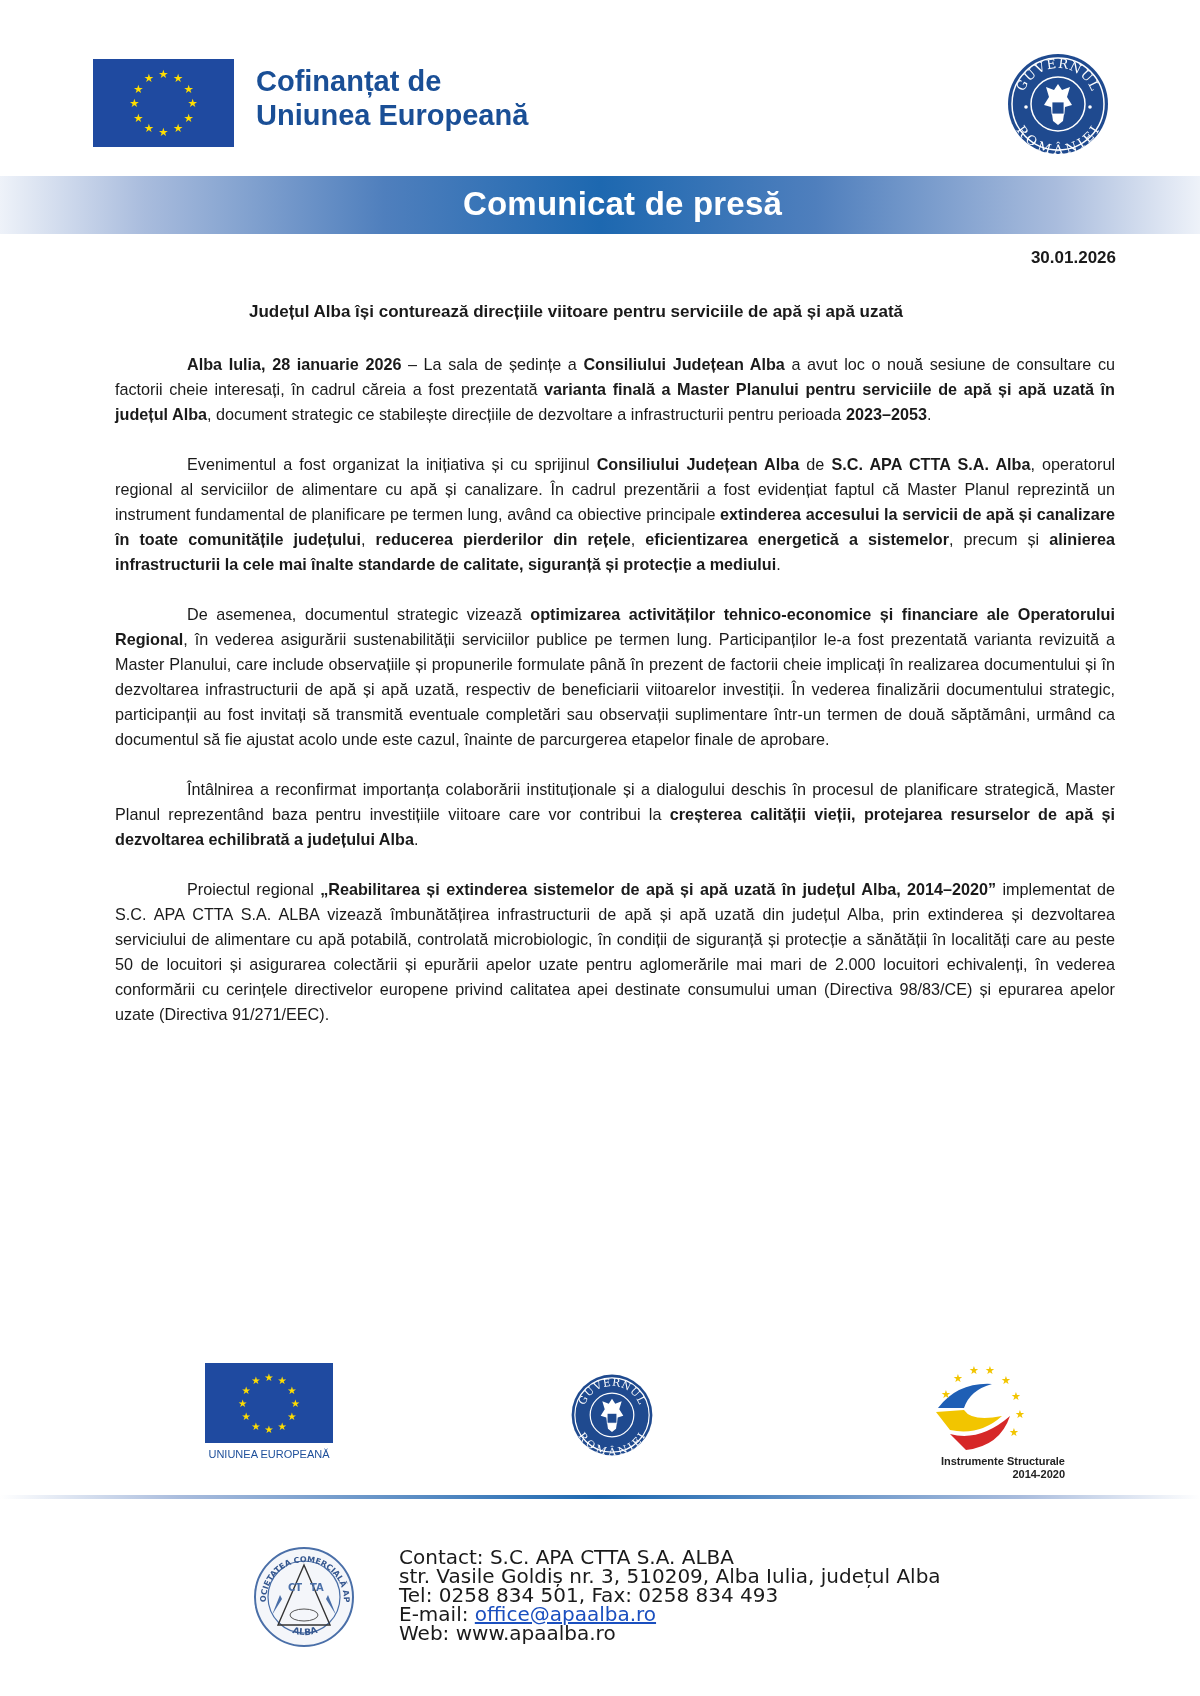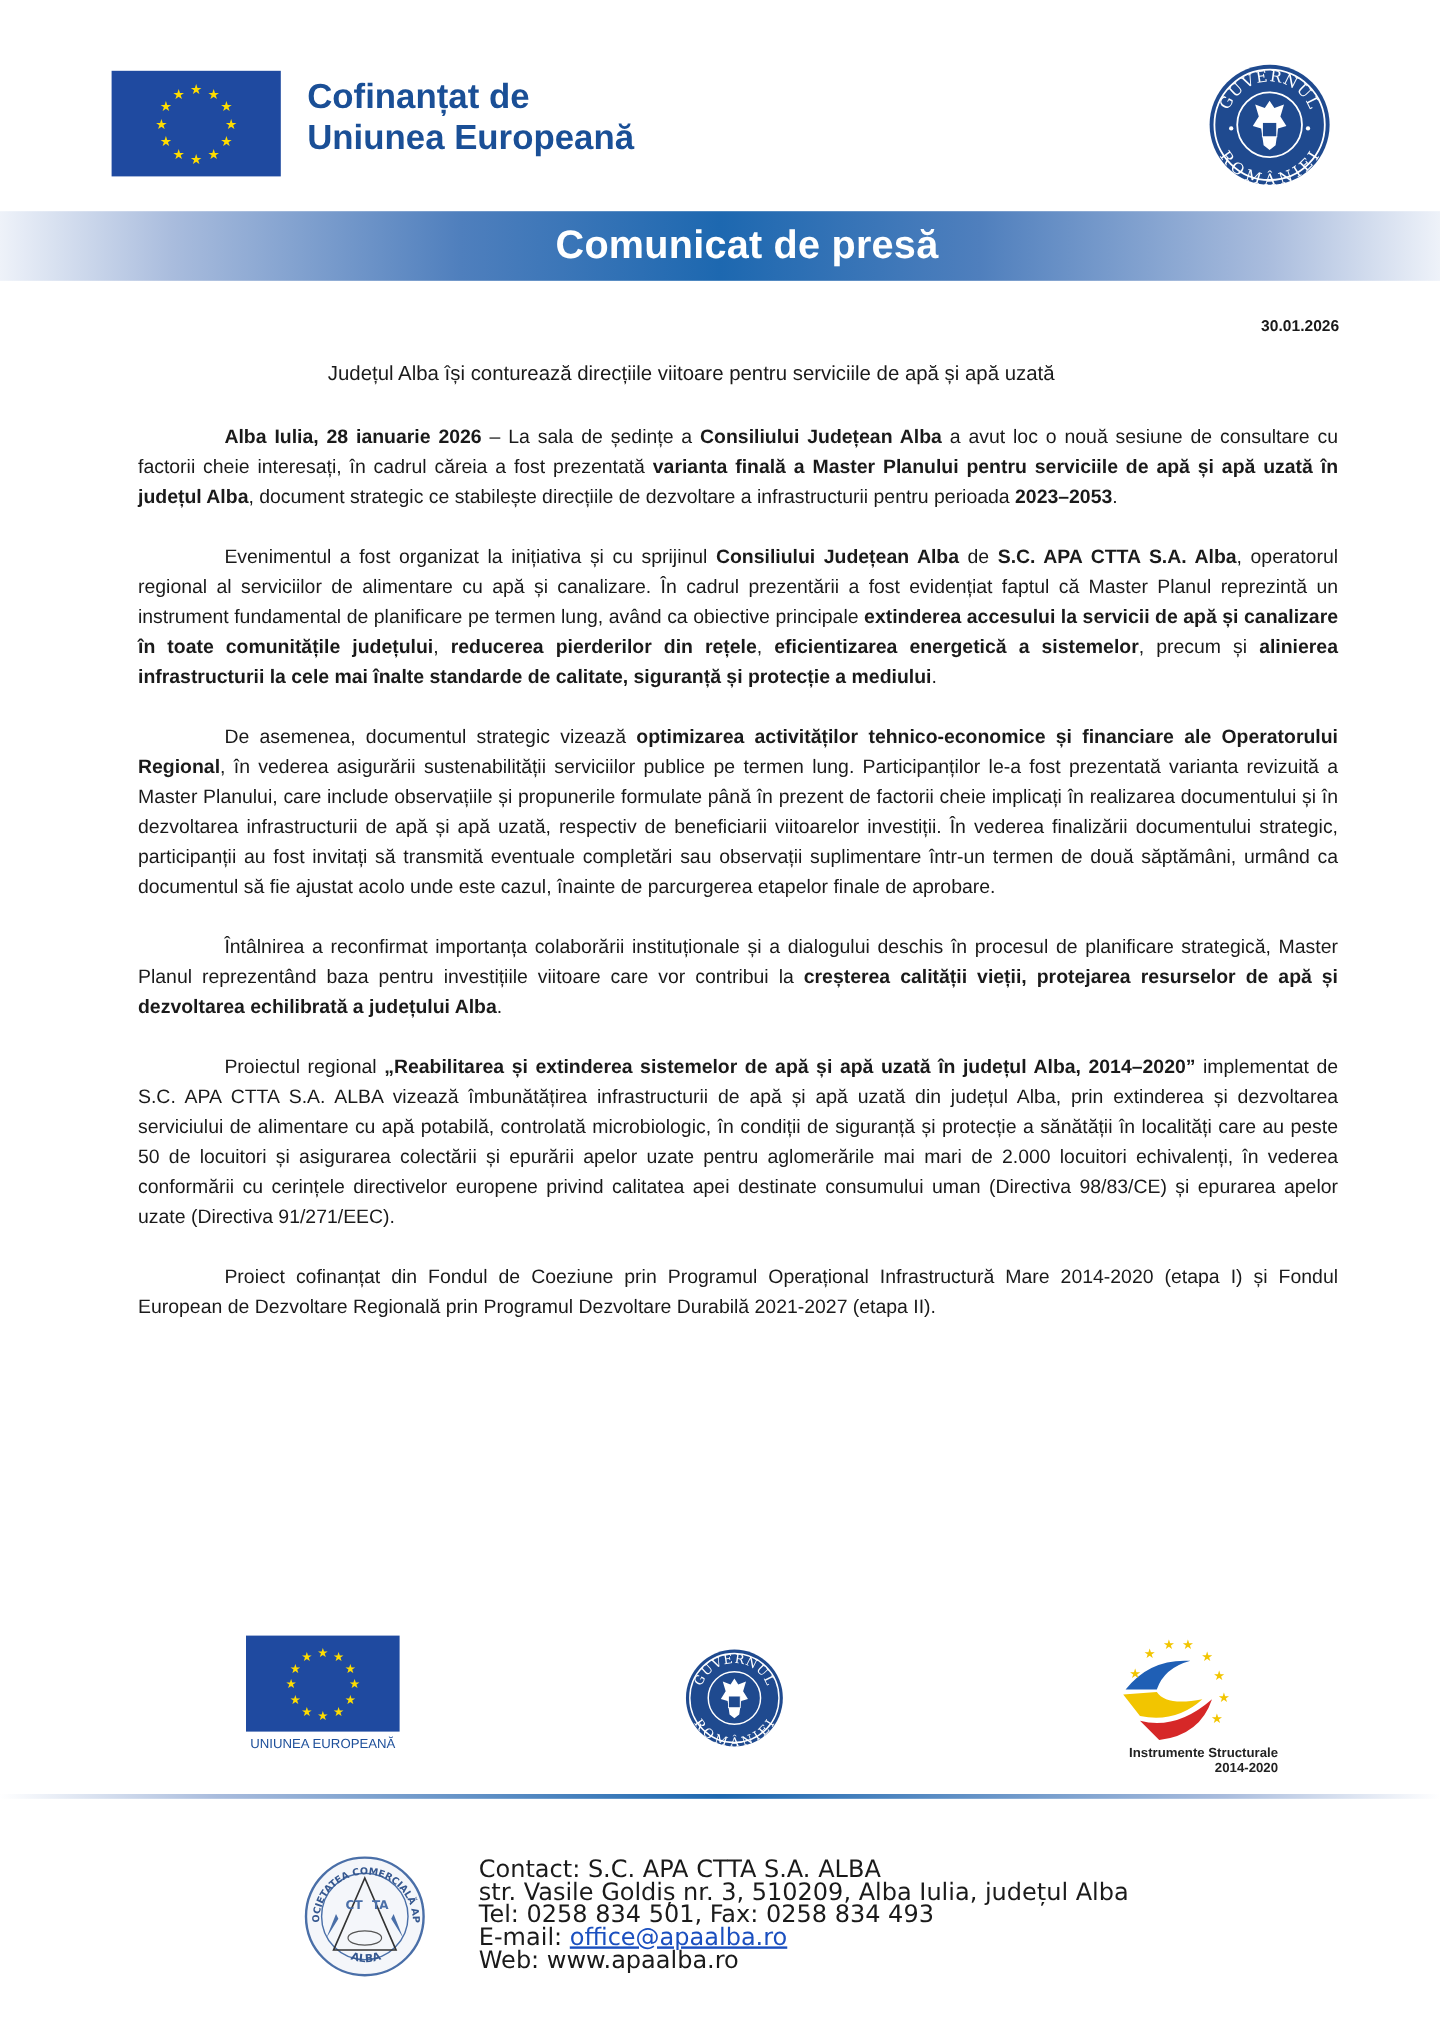--- a/index.html
+++ b/index.html
@@ -13,22 +13,22 @@
   .cofin { left:256px; top:64px; color:#1a4f96; font-family:"Liberation Sans", sans-serif;
            font-weight:bold; font-size:29px; line-height:34px; }
   .gov-seal { left:1006px; top:52px; width:104px; height:104px; }
 
   
   .banner { left:0; top:176px; width:1200px; height:58px;
             background:linear-gradient(90deg,#eef2f9 0%,#a9bcdd 12%,#4f7fbd 32%,#1d68b0 50%,#4f7fbd 68%,#a9bcdd 88%,#eef2f9 100%); }
   .banner-title { position:absolute; left:0; right:0; top:9px; text-align:center; color:#ffffff;
                   font-weight:bold; font-size:33px; line-height:38px; letter-spacing:0.2px;margin-left:45px; }
 
-  .date { right:84px; top:264px; font-weight:bold; font-size:13px; }
-  .headline { left:0; width:1152px; top:302px; text-align:center; font-weight:normal; font-size:17px; }
+  .date { right:84px; top:248px; font-weight:bold; font-size:17px; }
+  .headline { left:0; width:1152px; top:302px; text-align:center; font-weight:bold; font-size:17px; }
 
   
   .content { left:115px; top:352px; width:1000px; font-size:16.2px; line-height:25px;
              text-align:justify; font-family:"Liberation Sans Narrow","Liberation Sans", sans-serif; }
   .content p { margin:0 0 25px 0; text-indent:72px; }
   .content b { font-weight:bold; }
 
   
   .f-eu { left:205px; top:1363px; width:128px; height:80px; background:#1f4aa0; }
   .f-eu svg { width:100%; height:100%; display:block; }
@@ -89,21 +89,20 @@
 
 <div class="abs date">30.01.2026</div>
 <div class="abs headline">Județul Alba își conturează direcțiile viitoare pentru serviciile de apă și apă uzată</div>
 
 <div class="abs content" id="article">
     <p><b>Alba Iulia, 28 ianuarie 2026</b><span> – La sala de ședințe a </span><b>Consiliului Județean Alba</b><span> a avut loc o nouă sesiune de consultare cu factorii cheie interesați, în cadrul căreia a fost prezentată </span><b>varianta finală a Master Planului pentru serviciile de apă și apă uzată în județul Alba</b><span>, document strategic ce stabilește direcțiile de dezvoltare a infrastructurii pentru perioada </span><b>2023–2053</b><span>.</span></p>
     <p><span>Evenimentul a fost organizat la inițiativa și cu sprijinul </span><b>Consiliului Județean Alba</b><span> de </span><b>S.C. APA CTTA S.A. Alba</b><span>, operatorul regional al serviciilor de alimentare cu apă și canalizare. În cadrul prezentării a fost evidențiat faptul că Master Planul reprezintă un instrument fundamental de planificare pe termen lung, având ca obiective principale </span><b>extinderea accesului la servicii de apă și canalizare în toate comunitățile județului</b><span>, </span><b>reducerea pierderilor din rețele</b><span>, </span><b>eficientizarea energetică a sistemelor</b><span>, precum și </span><b>alinierea infrastructurii la cele mai înalte standarde de calitate, siguranță și protecție a mediului</b><span>.</span></p>
     <p><span>De asemenea, documentul strategic vizează </span><b>optimizarea activităților tehnico-economice și financiare ale Operatorului Regional</b><span>, în vederea asigurării sustenabilității serviciilor publice pe termen lung. Participanților le-a fost prezentată varianta revizuită a Master Planului, care include observațiile și propunerile formulate până în prezent de factorii cheie implicați în realizarea documentului și în dezvoltarea infrastructurii de apă și apă uzată, respectiv de beneficiarii viitoarelor investiții. În vederea finalizării documentului strategic, participanții au fost invitați să transmită eventuale completări sau observații suplimentare într-un termen de două săptămâni, urmând ca documentul să fie ajustat acolo unde este cazul, înainte de parcurgerea etapelor finale de aprobare.</span></p>
     <p><span>Întâlnirea a reconfirmat importanța colaborării instituționale și a dialogului deschis în procesul de planificare strategică, Master Planul reprezentând baza pentru investițiile viitoare care vor contribui la </span><b>creșterea calității vieții, protejarea resurselor de apă și dezvoltarea echilibrată a județului Alba</b><span>.</span></p>
     <p><span>Proiectul regional </span><b>„Reabilitarea și extinderea sistemelor de apă și apă uzată în județul Alba, 2014–2020”</b><span> implementat de S.C. APA CTTA S.A. ALBA vizează îmbunătățirea infrastructurii de apă și apă uzată din județul Alba, prin extinderea și dezvoltarea serviciului de alimentare cu apă potabilă, controlată microbiologic, în condiții de siguranță și protecție a sănătății în localități care au peste 50 de locuitori și asigurarea colectării și epurării apelor uzate pentru aglomerările mai mari de 2.000 locuitori echivalenți, în vederea conformării cu cerințele directivelor europene privind calitatea apei destinate consumului uman (Directiva 98/83/CE) și epurarea apelor uzate (Directiva 91/271/EEC).</span></p>
-    <p><span>Proiect cofinanțat din Fondul de Coeziune prin Programul Operațional Infrastructură Mare 2014-2020 (etapa I) și Fondul European de Dezvoltare Regională prin Programul Dezvoltare Durabilă 2021-2027 (etapa II).</span></p>
   </div>
 
 <div class="abs f-eu">
   <svg viewBox="0 0 128 80" class="stars">
       <text x="64" y="17.552" text-anchor="middle" font-size="10.4" font-family="DejaVu Sans, sans-serif" fill="#ffdd00">★</text>
       <text x="77.2" y="21.088929340090818" text-anchor="middle" font-size="10.4" font-family="DejaVu Sans, sans-serif" fill="#ffdd00">★</text>
       <text x="86.86307065990918" y="30.752" text-anchor="middle" font-size="10.4" font-family="DejaVu Sans, sans-serif" fill="#ffdd00">★</text>
       <text x="90.4" y="43.952" text-anchor="middle" font-size="10.4" font-family="DejaVu Sans, sans-serif" fill="#ffdd00">★</text>
       <text x="86.86307065990918" y="57.151999999999994" text-anchor="middle" font-size="10.4" font-family="DejaVu Sans, sans-serif" fill="#ffdd00">★</text>
       <text x="77.2" y="66.81507065990918" text-anchor="middle" font-size="10.4" font-family="DejaVu Sans, sans-serif" fill="#ffdd00">★</text>

